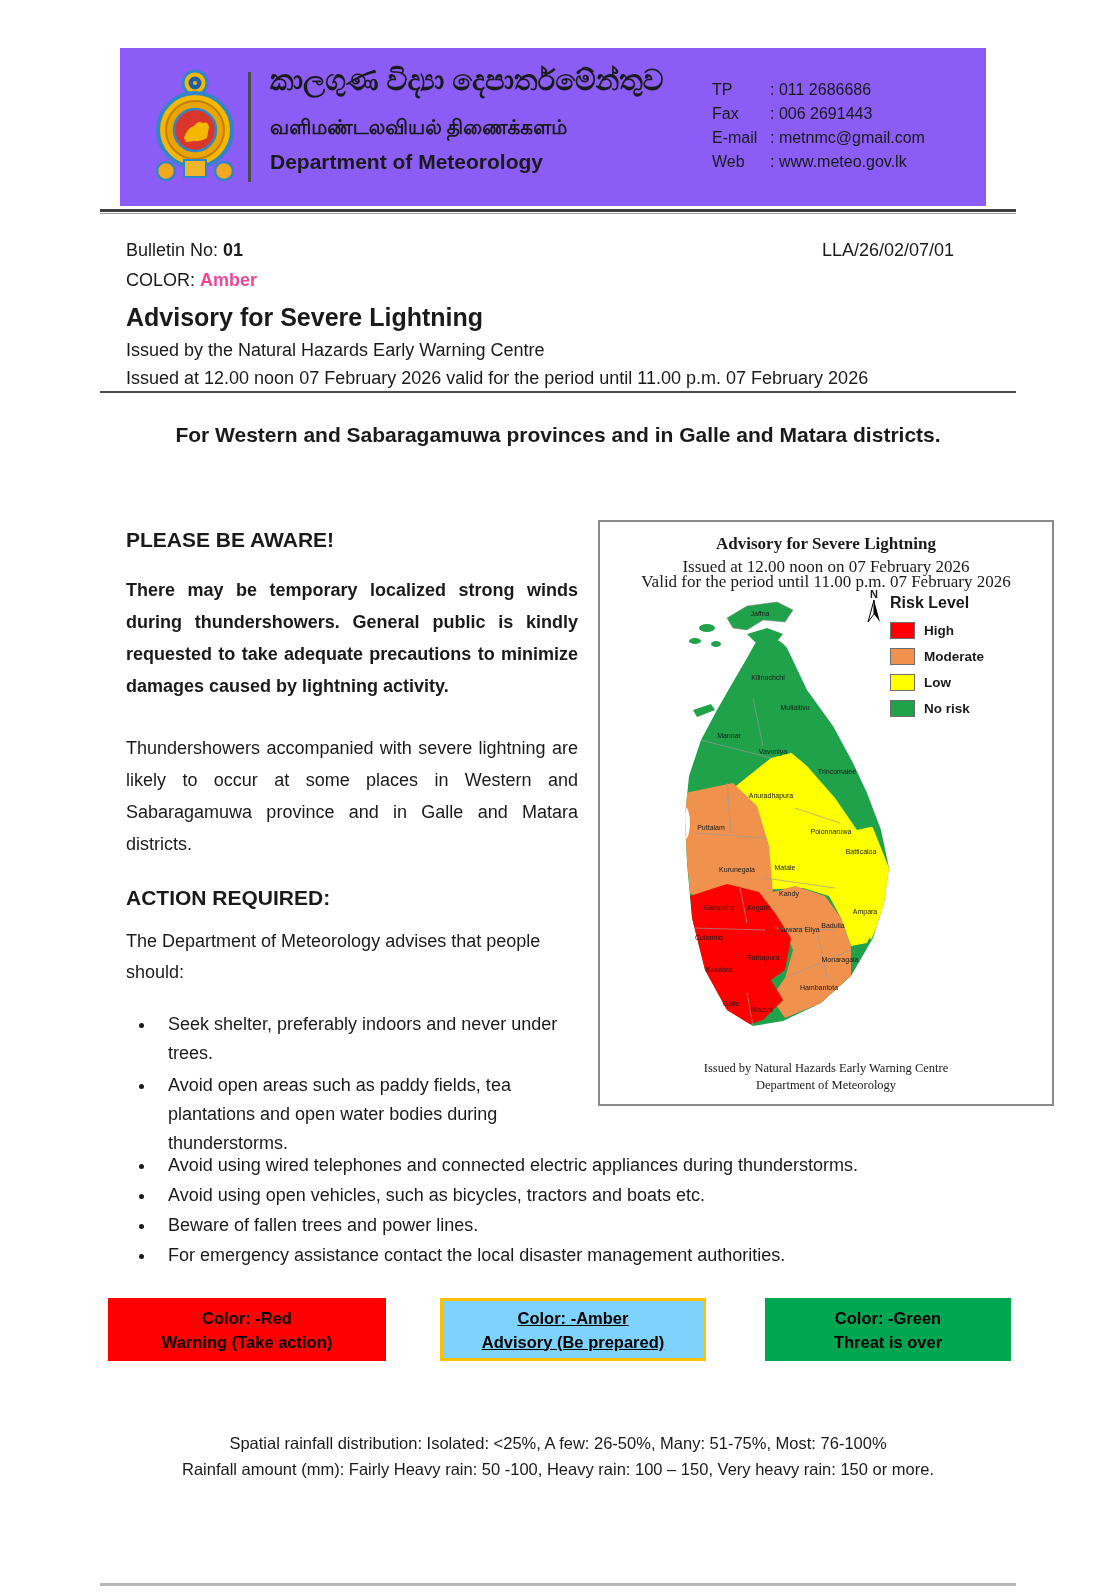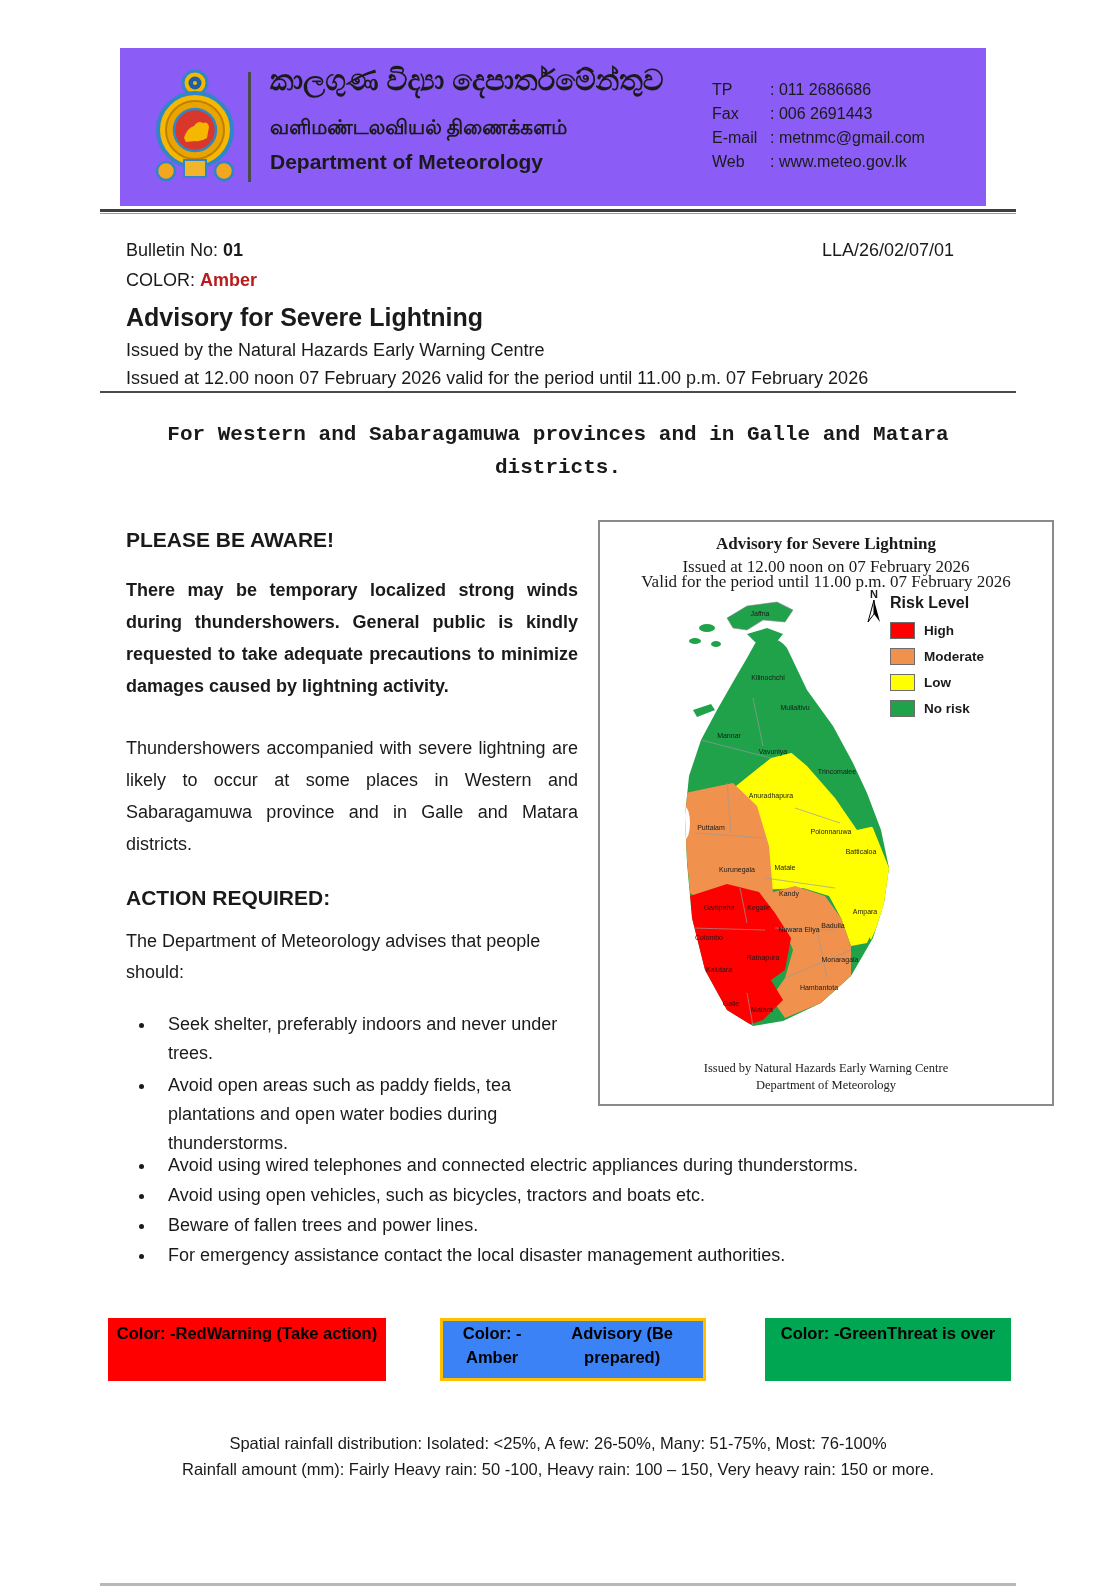--- a/index.html
+++ b/index.html
@@ -25,21 +25,21 @@
   
   .bulletin { position:absolute; left:126px; top:240px; width:864px; font-size:18px; }
   .bulletin-ref { position:absolute; right:36px; top:0; }
   .b-line2 { margin-top:9px; }
   .amber-word { font-weight:bold; }
   .adv-title { margin-top:12px; font-size:25px; font-weight:bold; }
   .adv-sub { margin-top:8px; font-size:18px; }
   .adv-sub2 { margin-top:7px; font-size:18px; }
   
   .headline { position:absolute; left:100px; top:418px; width:916px; text-align:center;
-              font-size:21px; font-weight:bold; line-height:33px;font-family:Liberation Mono, monospace; }
+              font-size:21px; font-weight:bold; line-height:33px; }
   .headline span { display:inline-block; max-width:820px; }
   
   .leftcol { position:absolute; left:126px; top:528px; width:452px; }
   .h-aware { font-size:21px; font-weight:bold; }
   .para { margin-top:30px; font-size:18px; line-height:32px; text-align:justify; }
   .para.bold { font-weight:bold; margin-top:22px; }
   .h-action { font-size:21px; font-weight:bold; margin-top:26px; }
   .intro { margin-top:16px; font-size:18px; line-height:31px; }
   ul.blist { margin-top:22px; padding-left:30px; list-style:disc; }
   ul.blist li { font-size:18px; line-height:29px; padding-left:12px; margin-bottom:3px; }
@@ -58,22 +58,22 @@
   .legend-title { font-size:16px; font-weight:bold; margin-bottom:10px; }
   .legend-item { display:flex; align-items:center; margin-bottom:9px; }
   .swatch { width:25px; height:17px; border:1px solid #6d6d6d; margin-right:9px; flex:0 0 25px; }
   .legend-item .llab { font-size:13.5px; font-weight:bold; }
   .island-svg { position:absolute; left:30px; top:56px; }
   .map-caption { position:absolute; left:0; bottom:10px; width:100%; text-align:center;
                  font-size:12.5px; line-height:17px; }
   .dlabel { font-family:"Liberation Sans", sans-serif; font-size:7px; fill:#1a1a1a; }
   
   .cbox { position:absolute; top:1298px; height:63px; border:3px solid transparent;
-          display:flex; justify-content:center; text-align:center;
-          font-size:16.5px; font-weight:bold; line-height:24px; color:#000;margin-top:20px; }
+          display:flex; flex-direction:column; justify-content:center; text-align:center;
+          font-size:16.5px; font-weight:bold; line-height:24px; color:#000; }
   .cbox.red { left:108px; width:278px; }
   .cbox.amber { left:440px; width:266px; }
   .cbox.green { left:765px; width:246px; }
   
   .footnote { position:absolute; left:100px; top:1430px; width:916px; text-align:center;
               font-size:16.5px; line-height:26px; }
   .rule-bottom { position:absolute; left:100px; top:1583px; width:916px; height:3px; background:#b9b9b9; }
 </style>
 </head>
 <body>
@@ -119,21 +119,21 @@
     </div>
   </div>
   <div class="rule-thick" style="top:209px"></div>
 
   <div class="bulletin">
     <div>
       <span>Bulletin No: </span><b>01</b>
       <span class="bulletin-ref">LLA/26/02/07/01</span>
     </div>
     <div class="b-line2">
-      <span>COLOR: </span><span class="amber-word" style="color: #b91c1c;">Amber</span>
+      <span>COLOR: </span><span class="amber-word" style="color: #ec4899;">Amber</span>
     </div>
     <div class="adv-title">Advisory for Severe Lightning</div>
     <div class="adv-sub">Issued by the Natural Hazards Early Warning Centre</div>
     <div class="adv-sub2">Issued at 12.00 noon 07 February 2026 valid for the period until 11.00 p.m. 07 February 2026</div>
   </div>
   <div class="rule-thin" style="top:391px"></div>
 
   <div class="headline"><span>For Western and Sabaragamuwa provinces and in Galle and Matara districts.</span></div>
 
   <div class="leftcol">
@@ -272,21 +272,21 @@
     <div class="map-caption">
       <div>Issued by Natural Hazards Early Warning Centre</div>
       <div>Department of Meteorology</div>
     </div>
   </div>
 
   <div class="cbox red" style="background-color: rgb(254, 0, 0); border-color: rgb(254, 0, 0);">
     <div>Color: -Red</div>
     <div>Warning (Take action)</div>
   </div>
-  <div class="cbox amber" style="background-color: #3b82f6; border-color: rgb(255, 192, 0);">
+  <div class="cbox amber" style="background-color: #7dd3fc; border-color: rgb(255, 192, 0); text-decoration: underline;">
     <div>Color: -Amber</div>
     <div>Advisory (Be prepared)</div>
   </div>
   <div class="cbox green" style="background-color: rgb(0, 166, 81); border-color: rgb(0, 166, 81);">
     <div>Color: -Green</div>
     <div>Threat is over</div>
   </div>
 
   <div class="footnote">
     <div>Spatial rainfall distribution: Isolated: &lt;25%, A few: 26-50%, Many: 51-75%, Most: 76-100%</div>

